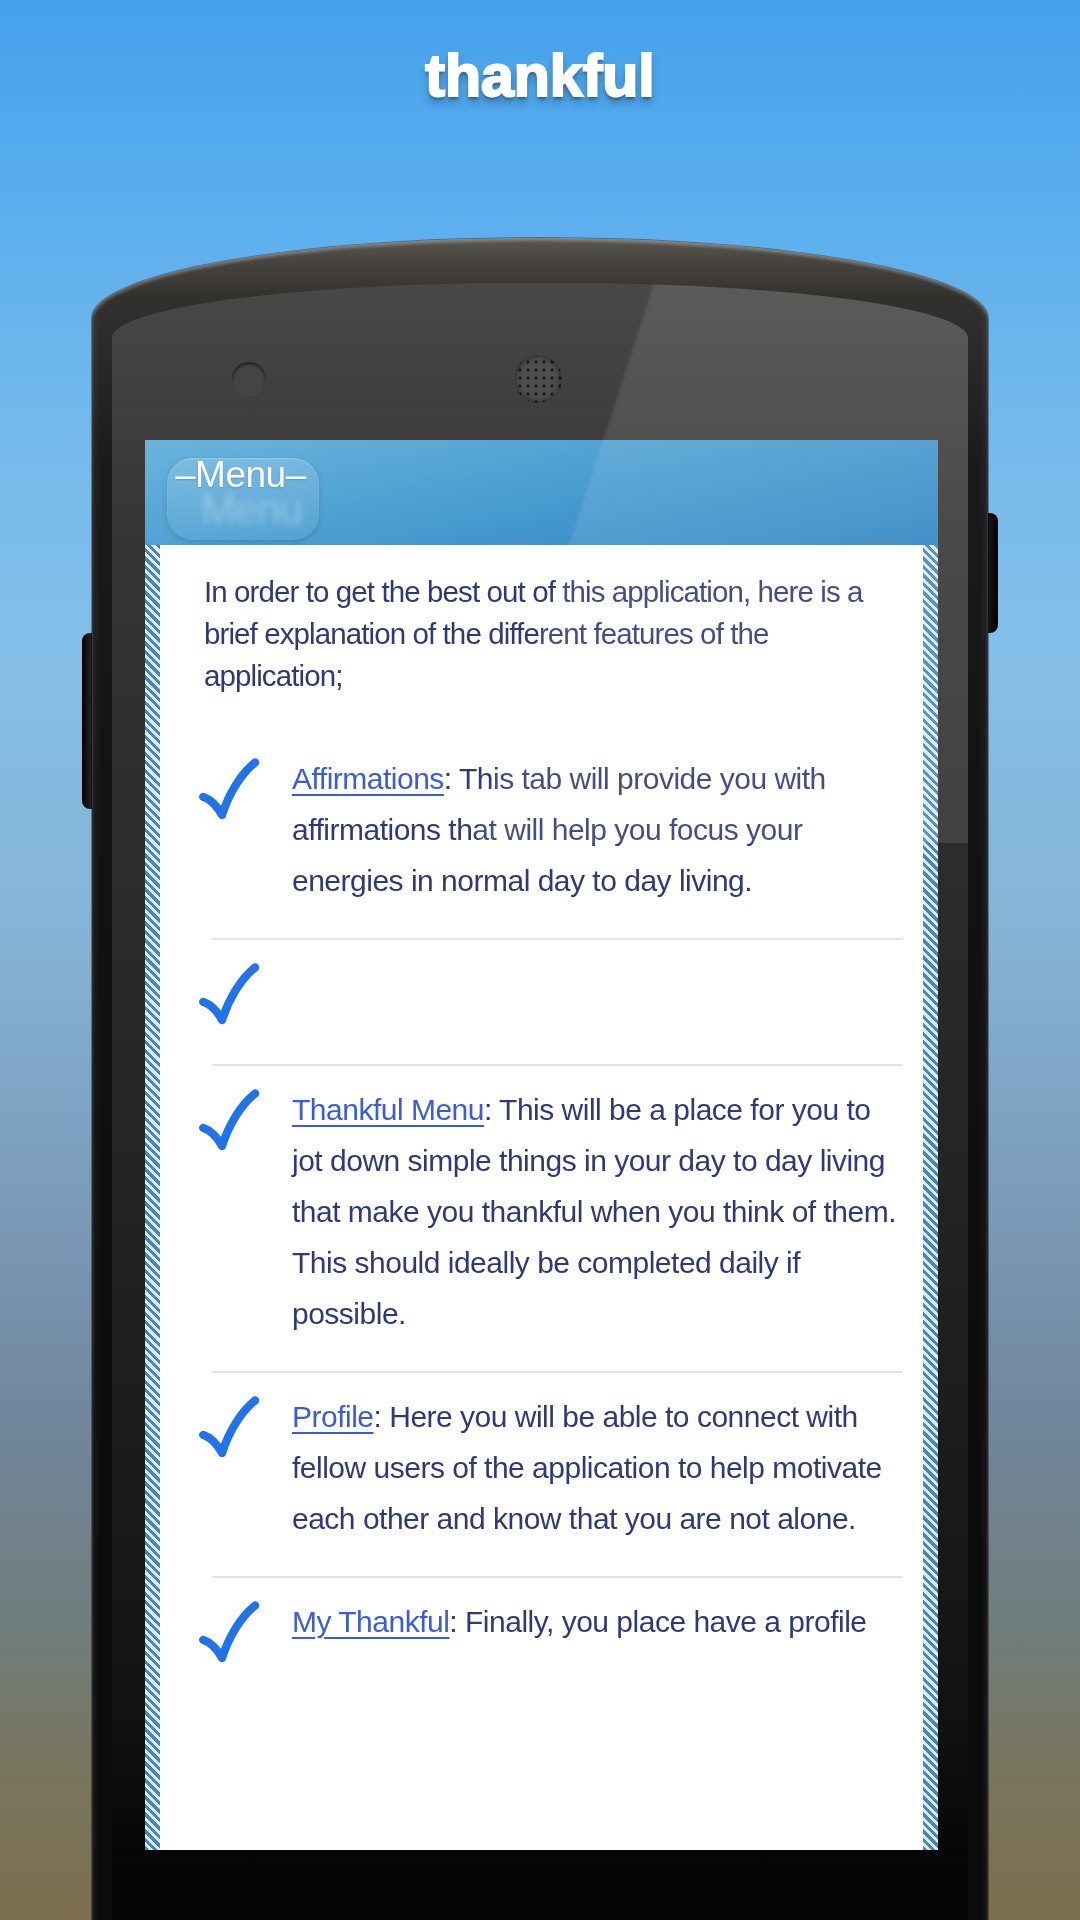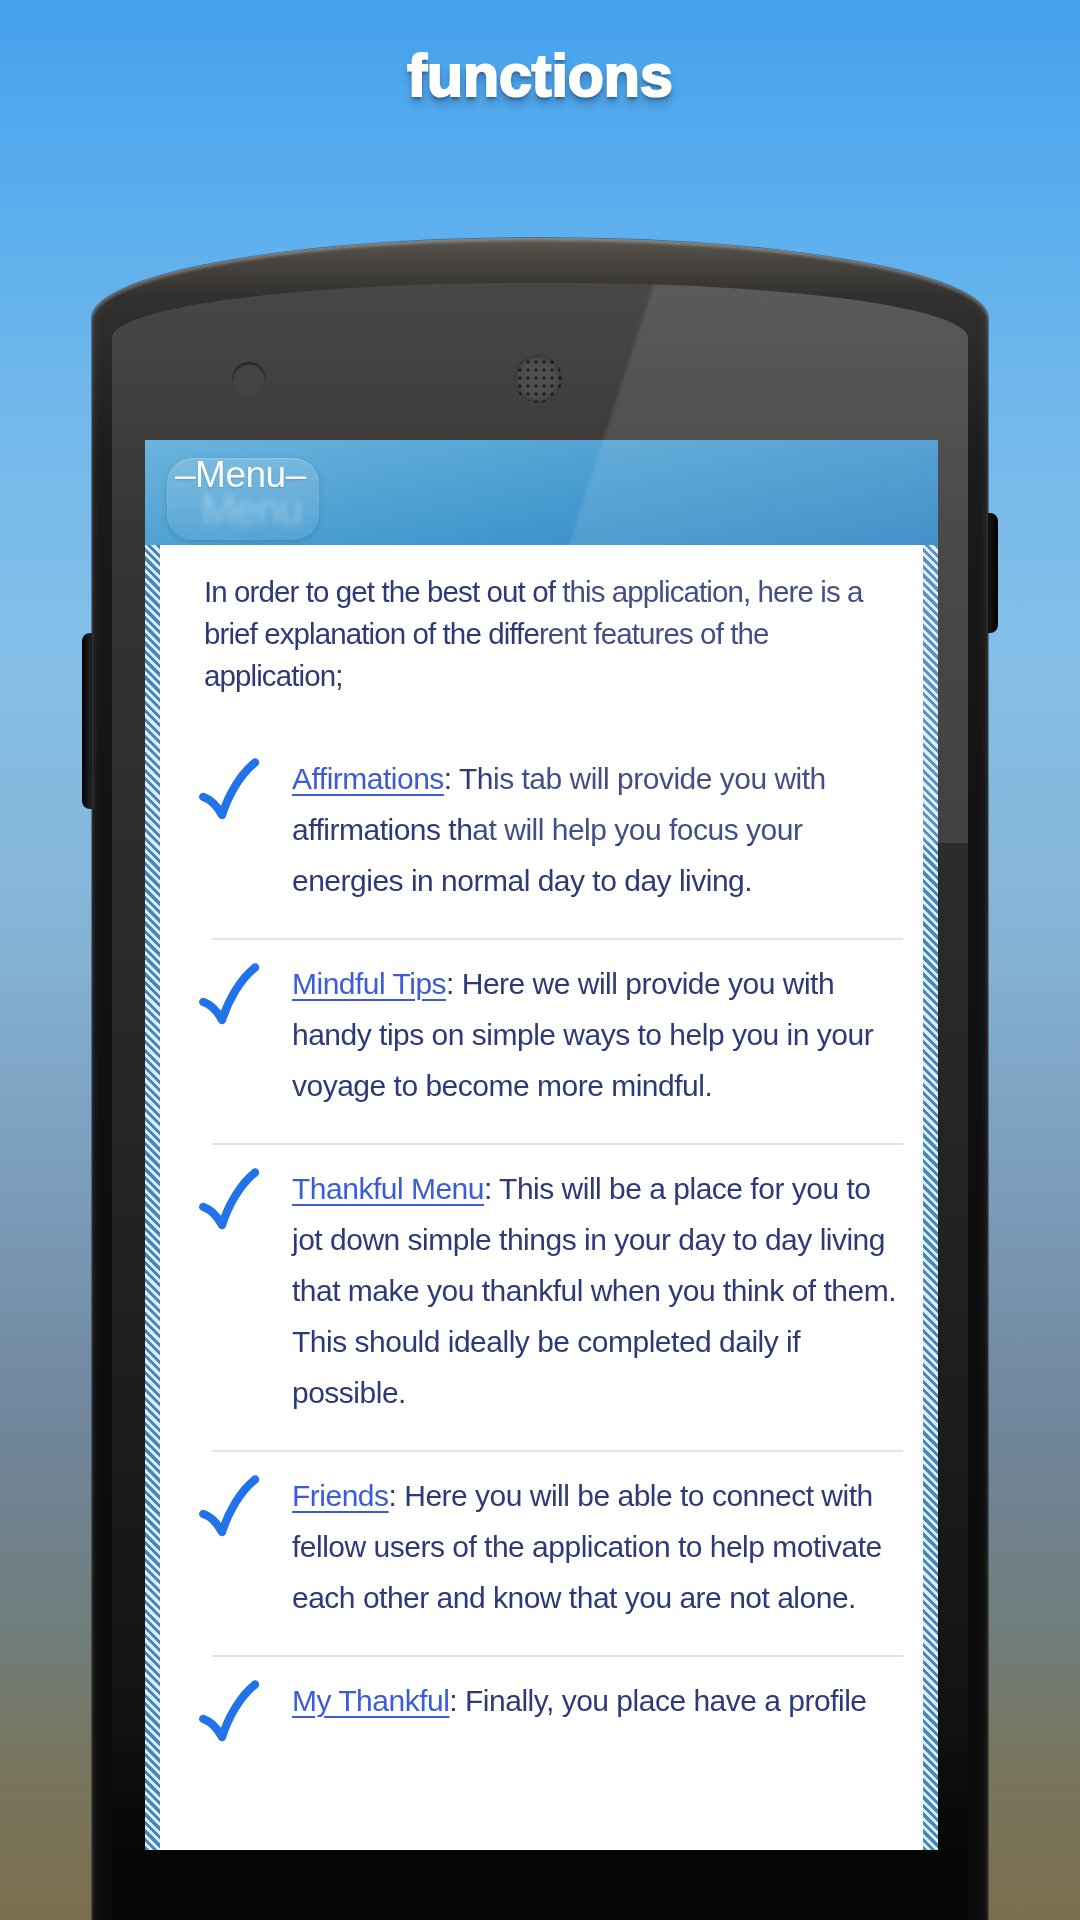--- a/index.html
+++ b/index.html
@@ -108,21 +108,21 @@
     color:#3a5cd8;text-decoration:underline;text-decoration-thickness:2px;text-underline-offset:5px;
   }
   .divider{height:2px;background:#e3e3e3;margin:32px 20px 0 52px;}
 </style>
 </head>
 <body>
 
 <div class="bg"></div>
 
 <div class="shot-title">
-  <span class="t2">functions</span>
+  <span class="t2">thankful</span>
 </div>
 
 <div class="side-btn vol-btn"></div>
 <div class="side-btn pwr-btn"></div>
 
 <div class="phone">
   <div class="glass">
     <div class="camera"></div>
     <div class="speaker"></div>
 
@@ -150,44 +150,41 @@
       <a href="#" class="feature-link">Affirmations</a><span>: This tab will provide you with affirmations that will help you focus your energies in normal day to day living.</span>
     </div>
   </div>
 <div class="divider"></div>
   <div class="feature-row">
     <div class="check-col">
       <svg width="66" height="66" viewBox="0 0 96 96" aria-hidden="true">
         <path d="M10 56 C 20 60, 30 71, 36 84 C 47 54, 66 26, 88 10" fill="none" stroke="#2273e8" stroke-width="12" stroke-linecap="round" stroke-linejoin="round"></path>
       </svg>
     </div>
-    <div class="feature-text">
-      <a href="#" class="feature-link">Mindful Tips</a><span>: Here we will provide you with handy tips on simple ways to help you in your voyage to become more mindful.</span>
-    </div>
   </div>
 <div class="divider"></div>
   <div class="feature-row">
     <div class="check-col">
       <svg width="66" height="66" viewBox="0 0 96 96" aria-hidden="true">
         <path d="M10 56 C 20 60, 30 71, 36 84 C 47 54, 66 26, 88 10" fill="none" stroke="#2273e8" stroke-width="12" stroke-linecap="round" stroke-linejoin="round"></path>
       </svg>
     </div>
     <div class="feature-text">
       <a href="#" class="feature-link">Thankful Menu</a><span>: This will be a place for you to jot down simple things in your day to day living that make you thankful when you think of them. This should ideally be completed daily if possible.</span>
     </div>
   </div>
 <div class="divider"></div>
   <div class="feature-row">
     <div class="check-col">
       <svg width="66" height="66" viewBox="0 0 96 96" aria-hidden="true">
         <path d="M10 56 C 20 60, 30 71, 36 84 C 47 54, 66 26, 88 10" fill="none" stroke="#2273e8" stroke-width="12" stroke-linecap="round" stroke-linejoin="round"></path>
       </svg>
     </div>
     <div class="feature-text">
-      <a href="#" class="feature-link">Friends</a><span>: Here you will be able to connect with fellow users of the application to help motivate each other and know that you are not alone.</span>
+      <a href="#" class="feature-link">Profile</a><span>: Here you will be able to connect with fellow users of the application to help motivate each other and know that you are not alone.</span>
     </div>
   </div>
 <div class="divider"></div>
   <div class="feature-row">
     <div class="check-col">
       <svg width="66" height="66" viewBox="0 0 96 96" aria-hidden="true">
         <path d="M10 56 C 20 60, 30 71, 36 84 C 47 54, 66 26, 88 10" fill="none" stroke="#2273e8" stroke-width="12" stroke-linecap="round" stroke-linejoin="round"></path>
       </svg>
     </div>
     <div class="feature-text">

